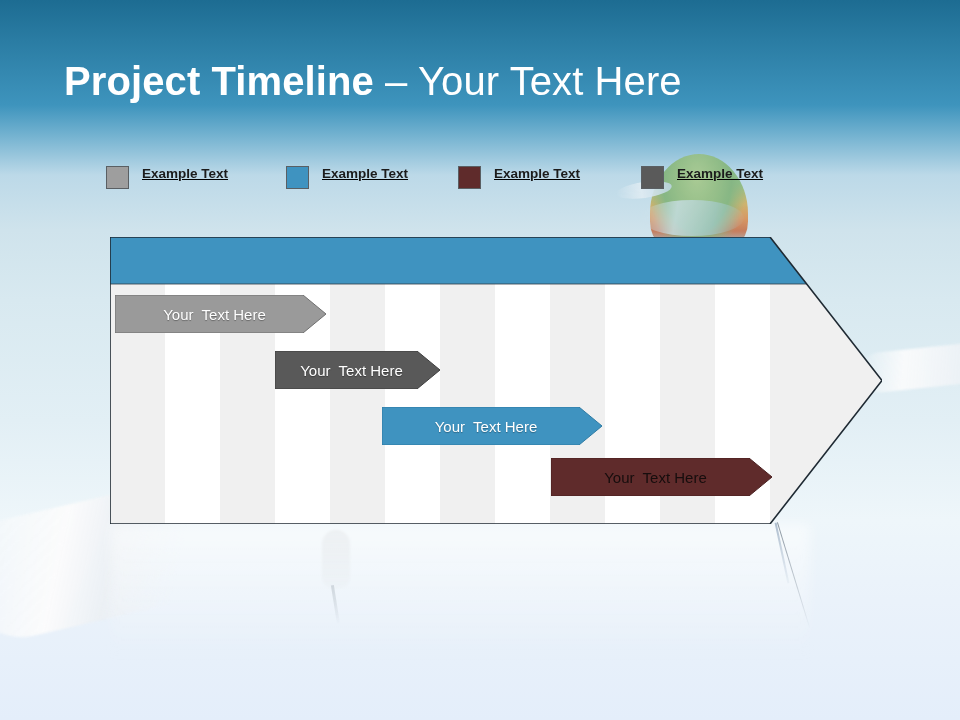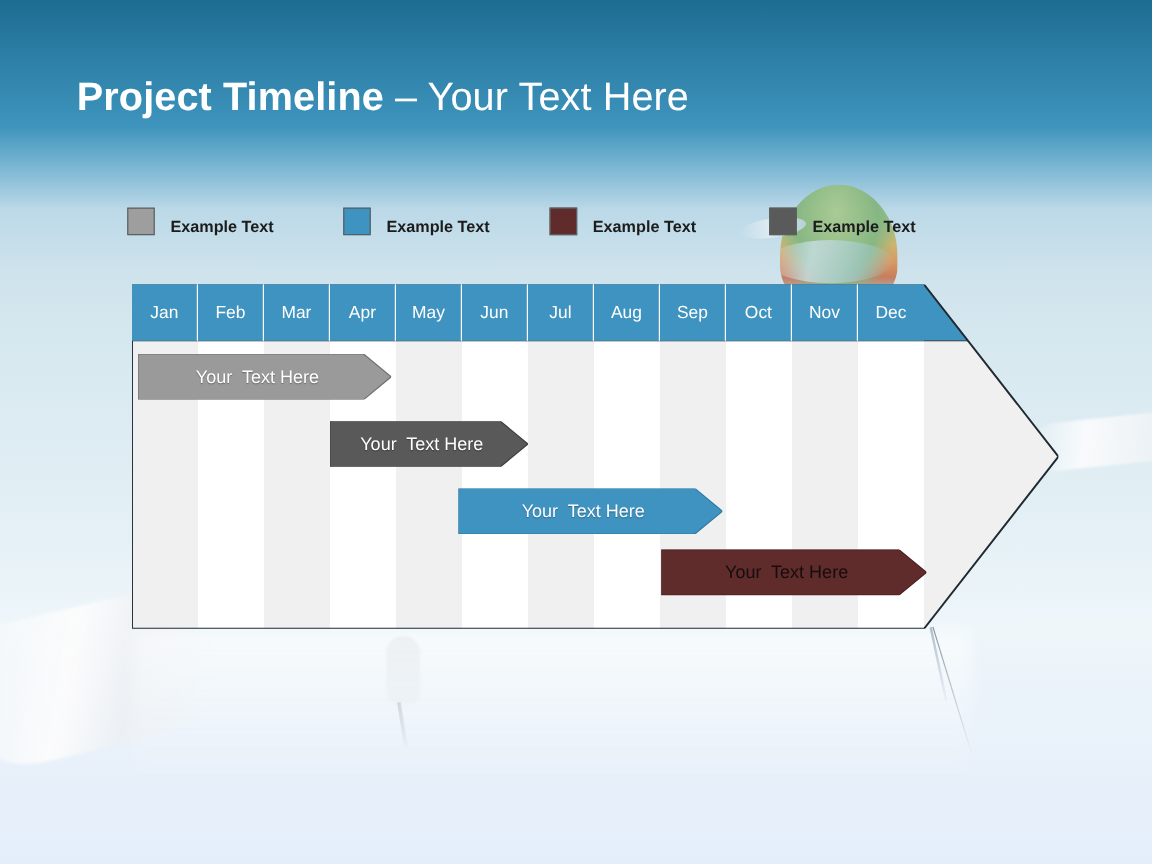--- a/index.html
+++ b/index.html
@@ -126,40 +126,41 @@
     width: 700px; height: 130px;
     background: linear-gradient(to bottom, rgba(255,255,255,0.55), rgba(255,255,255,0));
     filter: blur(6px);
   }
 
   
   #title {
     position: absolute;
     left: 64px; top: 60px;
     color: #ffffff;
-    font-size: 33px;
+    font-size: 40px;
     line-height: 42px;
     white-space: nowrap;
     letter-spacing: 0.1px;
   }
   #title .strong { font-weight: bold; }
   #title .light { font-weight: normal; }
 
   
   #legend {
     position: absolute;
     left: 106px; top: 166px;
     width: 720px; height: 30px;
   }
   .legend-item {
     position: absolute;
     top: 0;
     height: 30px;
     display: flex;
-    align-items: flex-end;
+    align-items: flex-start;
+    text-decoration: underline;
   }
   .legend-swatch {
     width: 23px; height: 23px;
     border: 1px solid #5a5f63;
     box-sizing: border-box;
     flex: 0 0 auto;
   }
   .legend-label {
     margin-left: 13px;
     font-size: 13.5px;
@@ -298,34 +299,20 @@
           </g>
         <g id="header-group">
             <rect x="0" y="0" width="772" height="47" fill="#3f93c0"></rect>
             <line x1="0" y1="47" x2="772" y2="47" stroke="#2f3a44" stroke-width="0.8"></line>
           </g>
       </g>
       <polygon points="0,0 660,0 772,143.5 660,287 0,287" fill="none" stroke="#1f2a33" stroke-width="1.6"></polygon>
       <g id="header-divider-group"></g>
     </svg>
 
-    <div id="month-header">
-        <div class="month-cell" style="left: 0px; width: 55px;">Jan</div>
-        <div class="month-cell" style="left: 55px; width: 55px;">Feb</div>
-        <div class="month-cell" style="left: 110px; width: 55px;">Mar</div>
-        <div class="month-cell" style="left: 165px; width: 55px;">Apr</div>
-        <div class="month-cell" style="left: 220px; width: 55px;">May</div>
-        <div class="month-cell" style="left: 275px; width: 55px;">Jun</div>
-        <div class="month-cell" style="left: 330px; width: 55px;">Jul</div>
-        <div class="month-cell" style="left: 385px; width: 55px;">Aug</div>
-        <div class="month-cell" style="left: 440px; width: 55px;">Sep</div>
-        <div class="month-cell" style="left: 495px; width: 55px;">Oct</div>
-        <div class="month-cell" style="left: 550px; width: 55px;">Nov</div>
-        <div class="month-cell" style="left: 605px; width: 55px;">Dec</div>
-      </div>
 
     <div id="bars-layer">
         <div class="bar light-gray" style="left: 5px; top: 58px; width: 211px;">
           <svg class="shape" viewBox="0 0 211 38" preserveAspectRatio="none">
             <polygon points="0,0 188,0 211,19 188,38 0,38" fill="#9a9a9a" stroke="#6f6f6f" stroke-width="1"></polygon>
           </svg>
           <span class="bar-label">Your  Text Here</span>
         </div>
         <div class="bar dark-gray" style="left: 165px; top: 114px; width: 165px;">
           <svg class="shape" viewBox="0 0 165 38" preserveAspectRatio="none">

